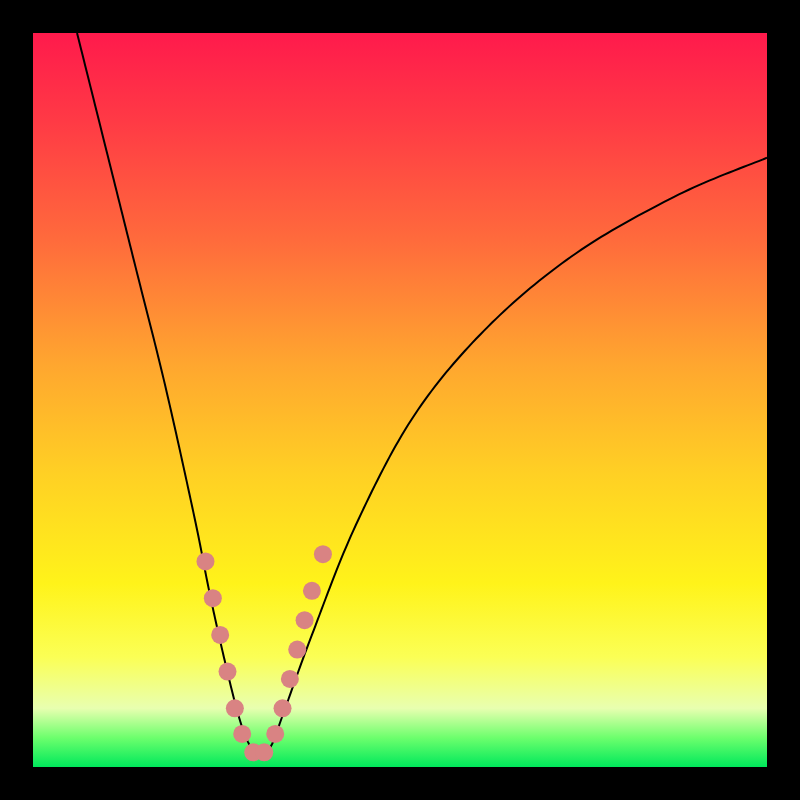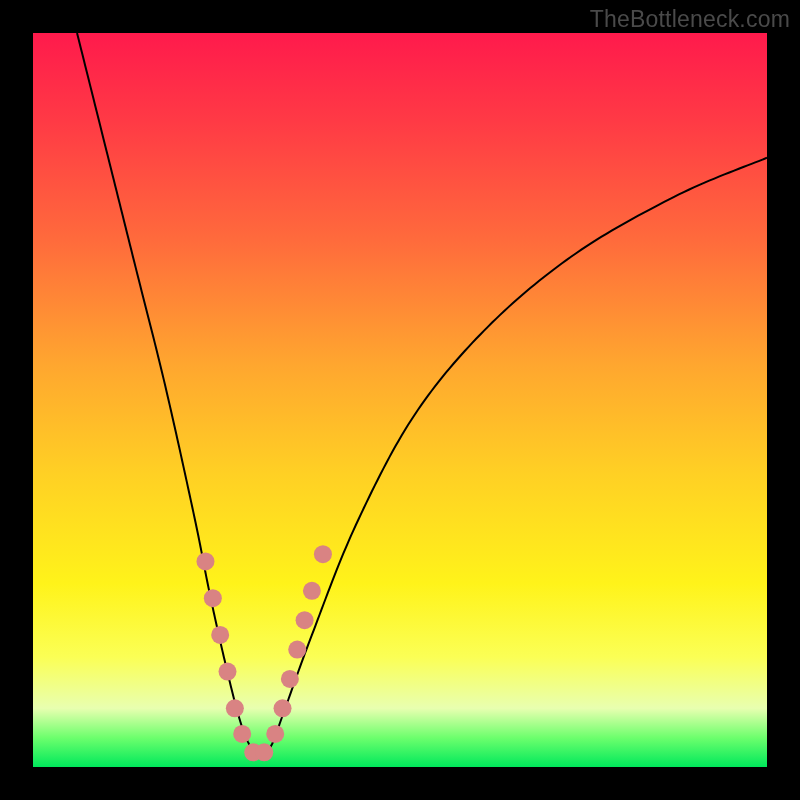--- a/index.html
+++ b/index.html
@@ -80,15 +80,14 @@
           <circle cx="249.56" cy="675.28" r="9" fill="#d98383"></circle>
           <circle cx="256.90" cy="645.92" r="9" fill="#d98383"></circle>
           <circle cx="264.24" cy="616.56" r="9" fill="#d98383"></circle>
           <circle cx="271.58" cy="587.20" r="9" fill="#d98383"></circle>
           <circle cx="278.92" cy="557.84" r="9" fill="#d98383"></circle>
           <circle cx="289.93" cy="521.14" r="9" fill="#d98383"></circle>
         </g>
     </svg>
   </div>
 
-  <div class="watermark">TheBottleneck.com</div>
 
 </div>
 
 </body></html>

